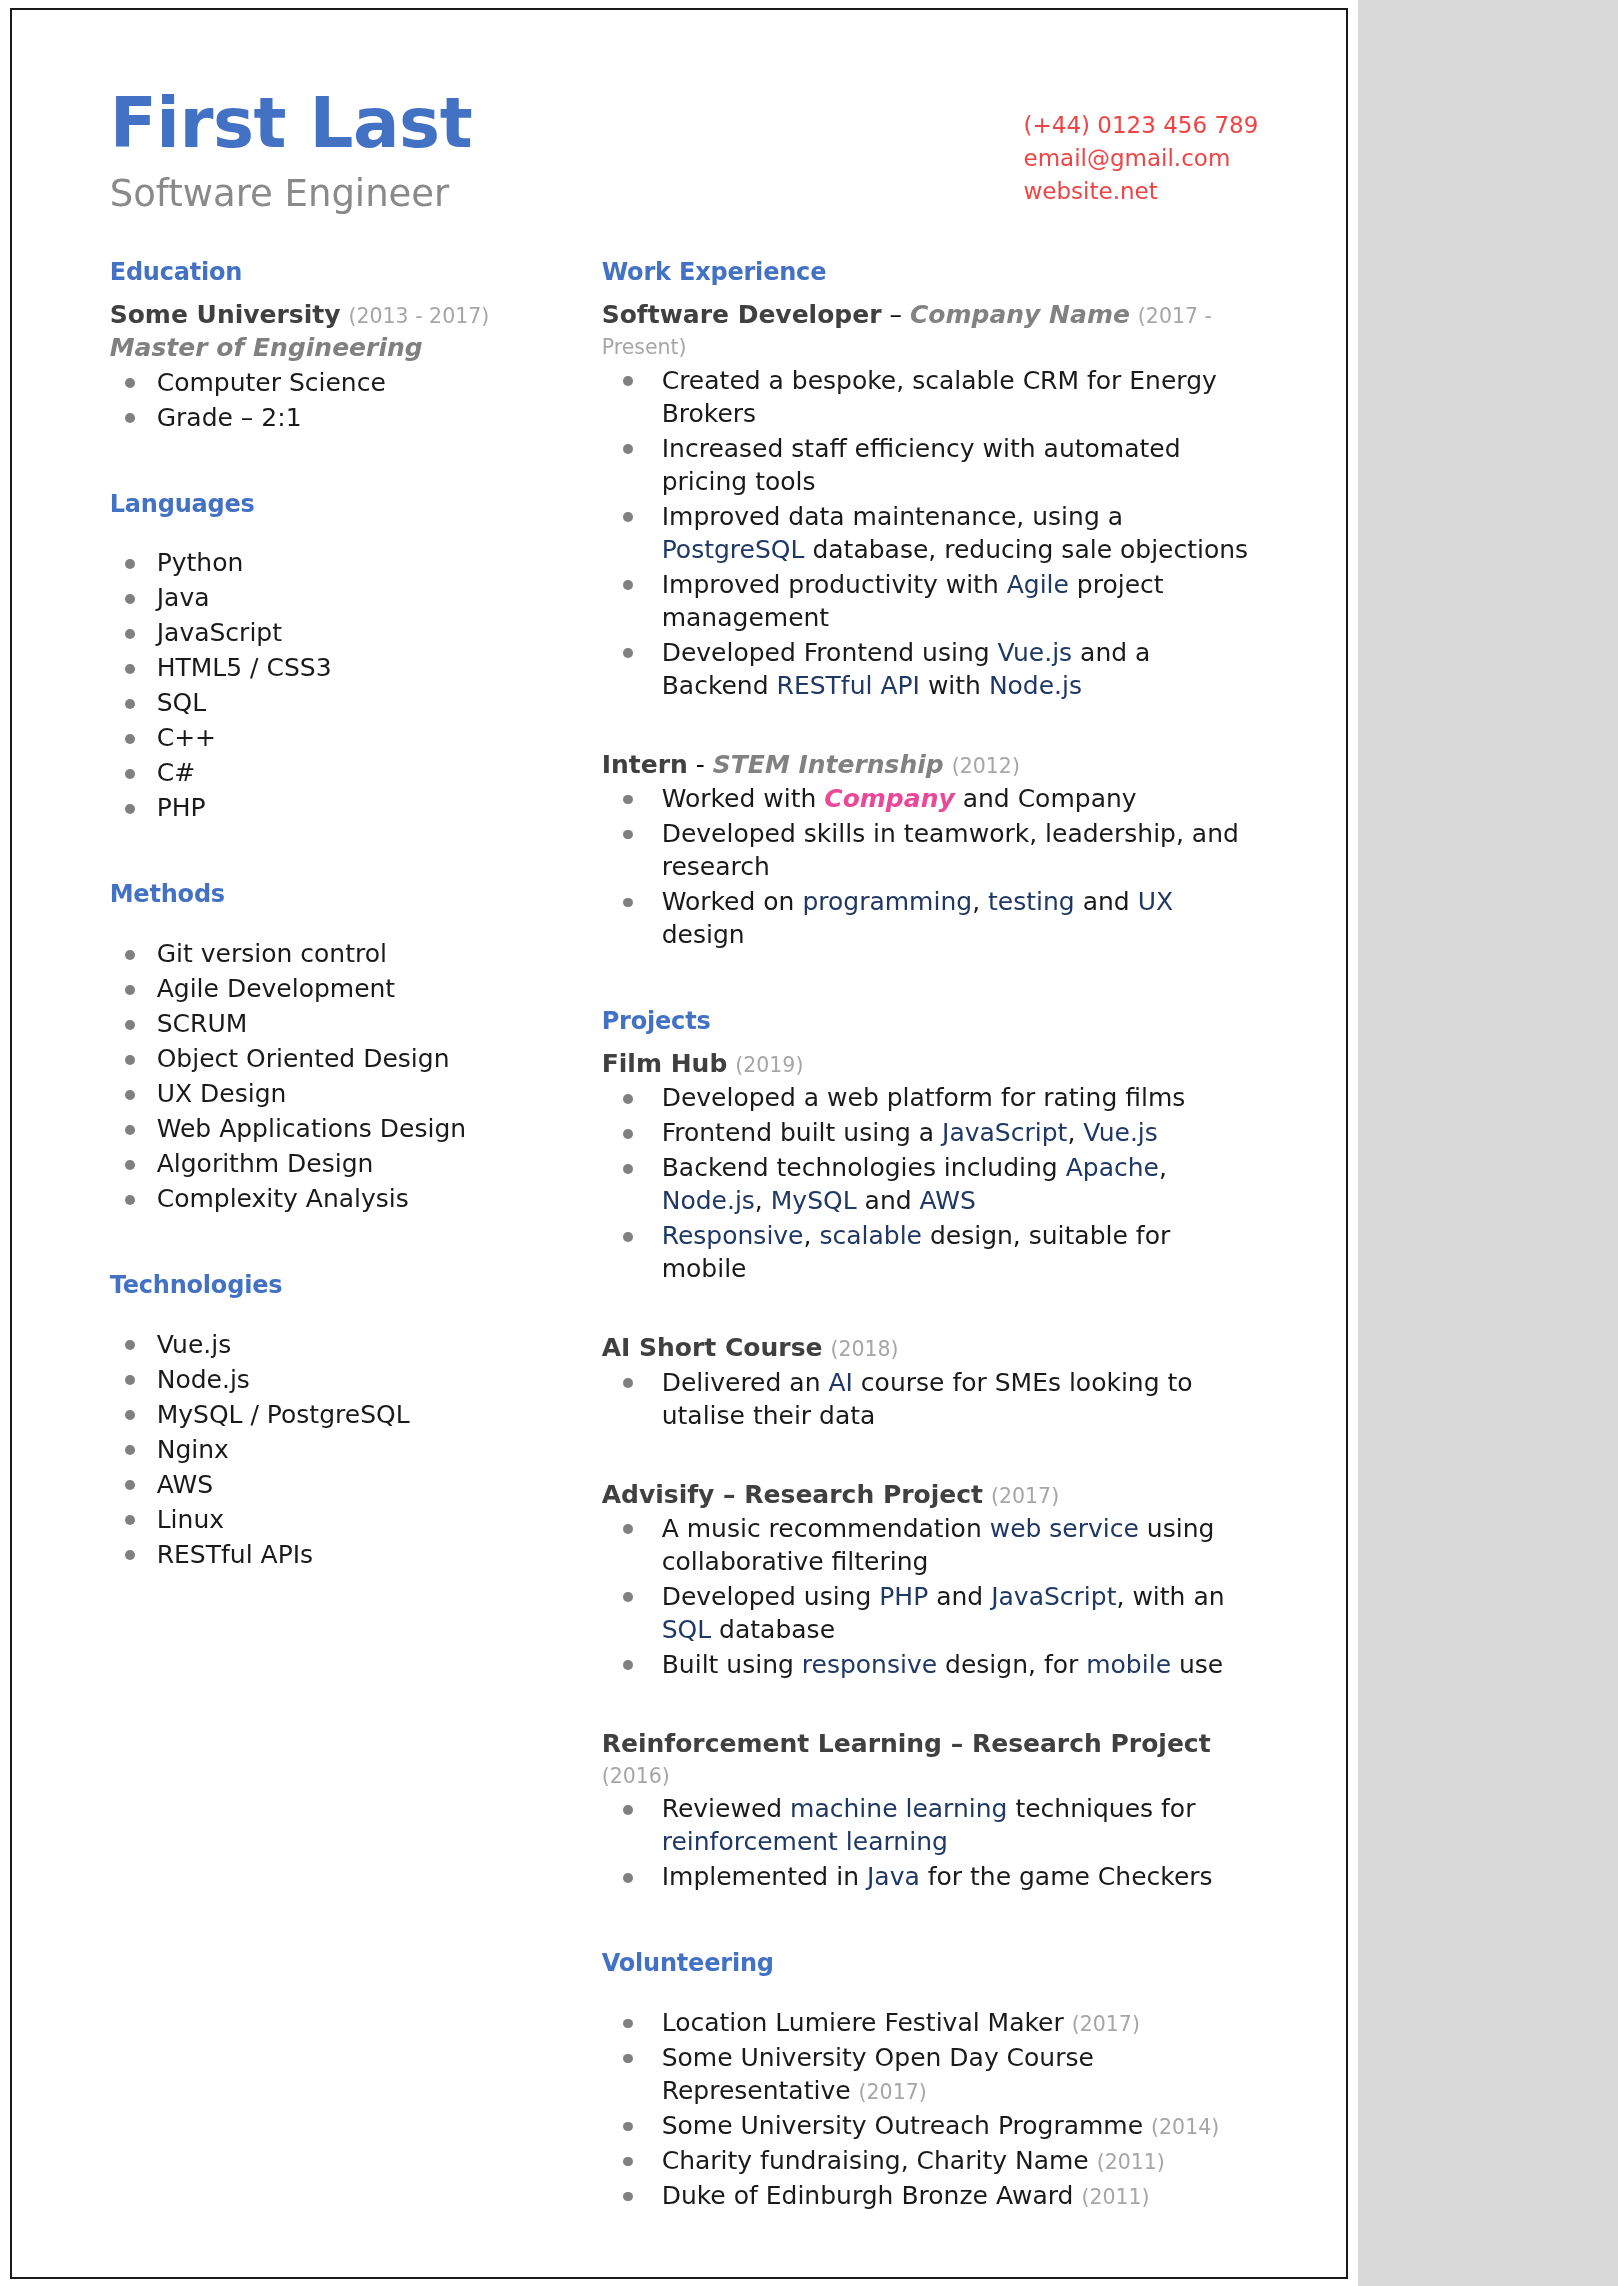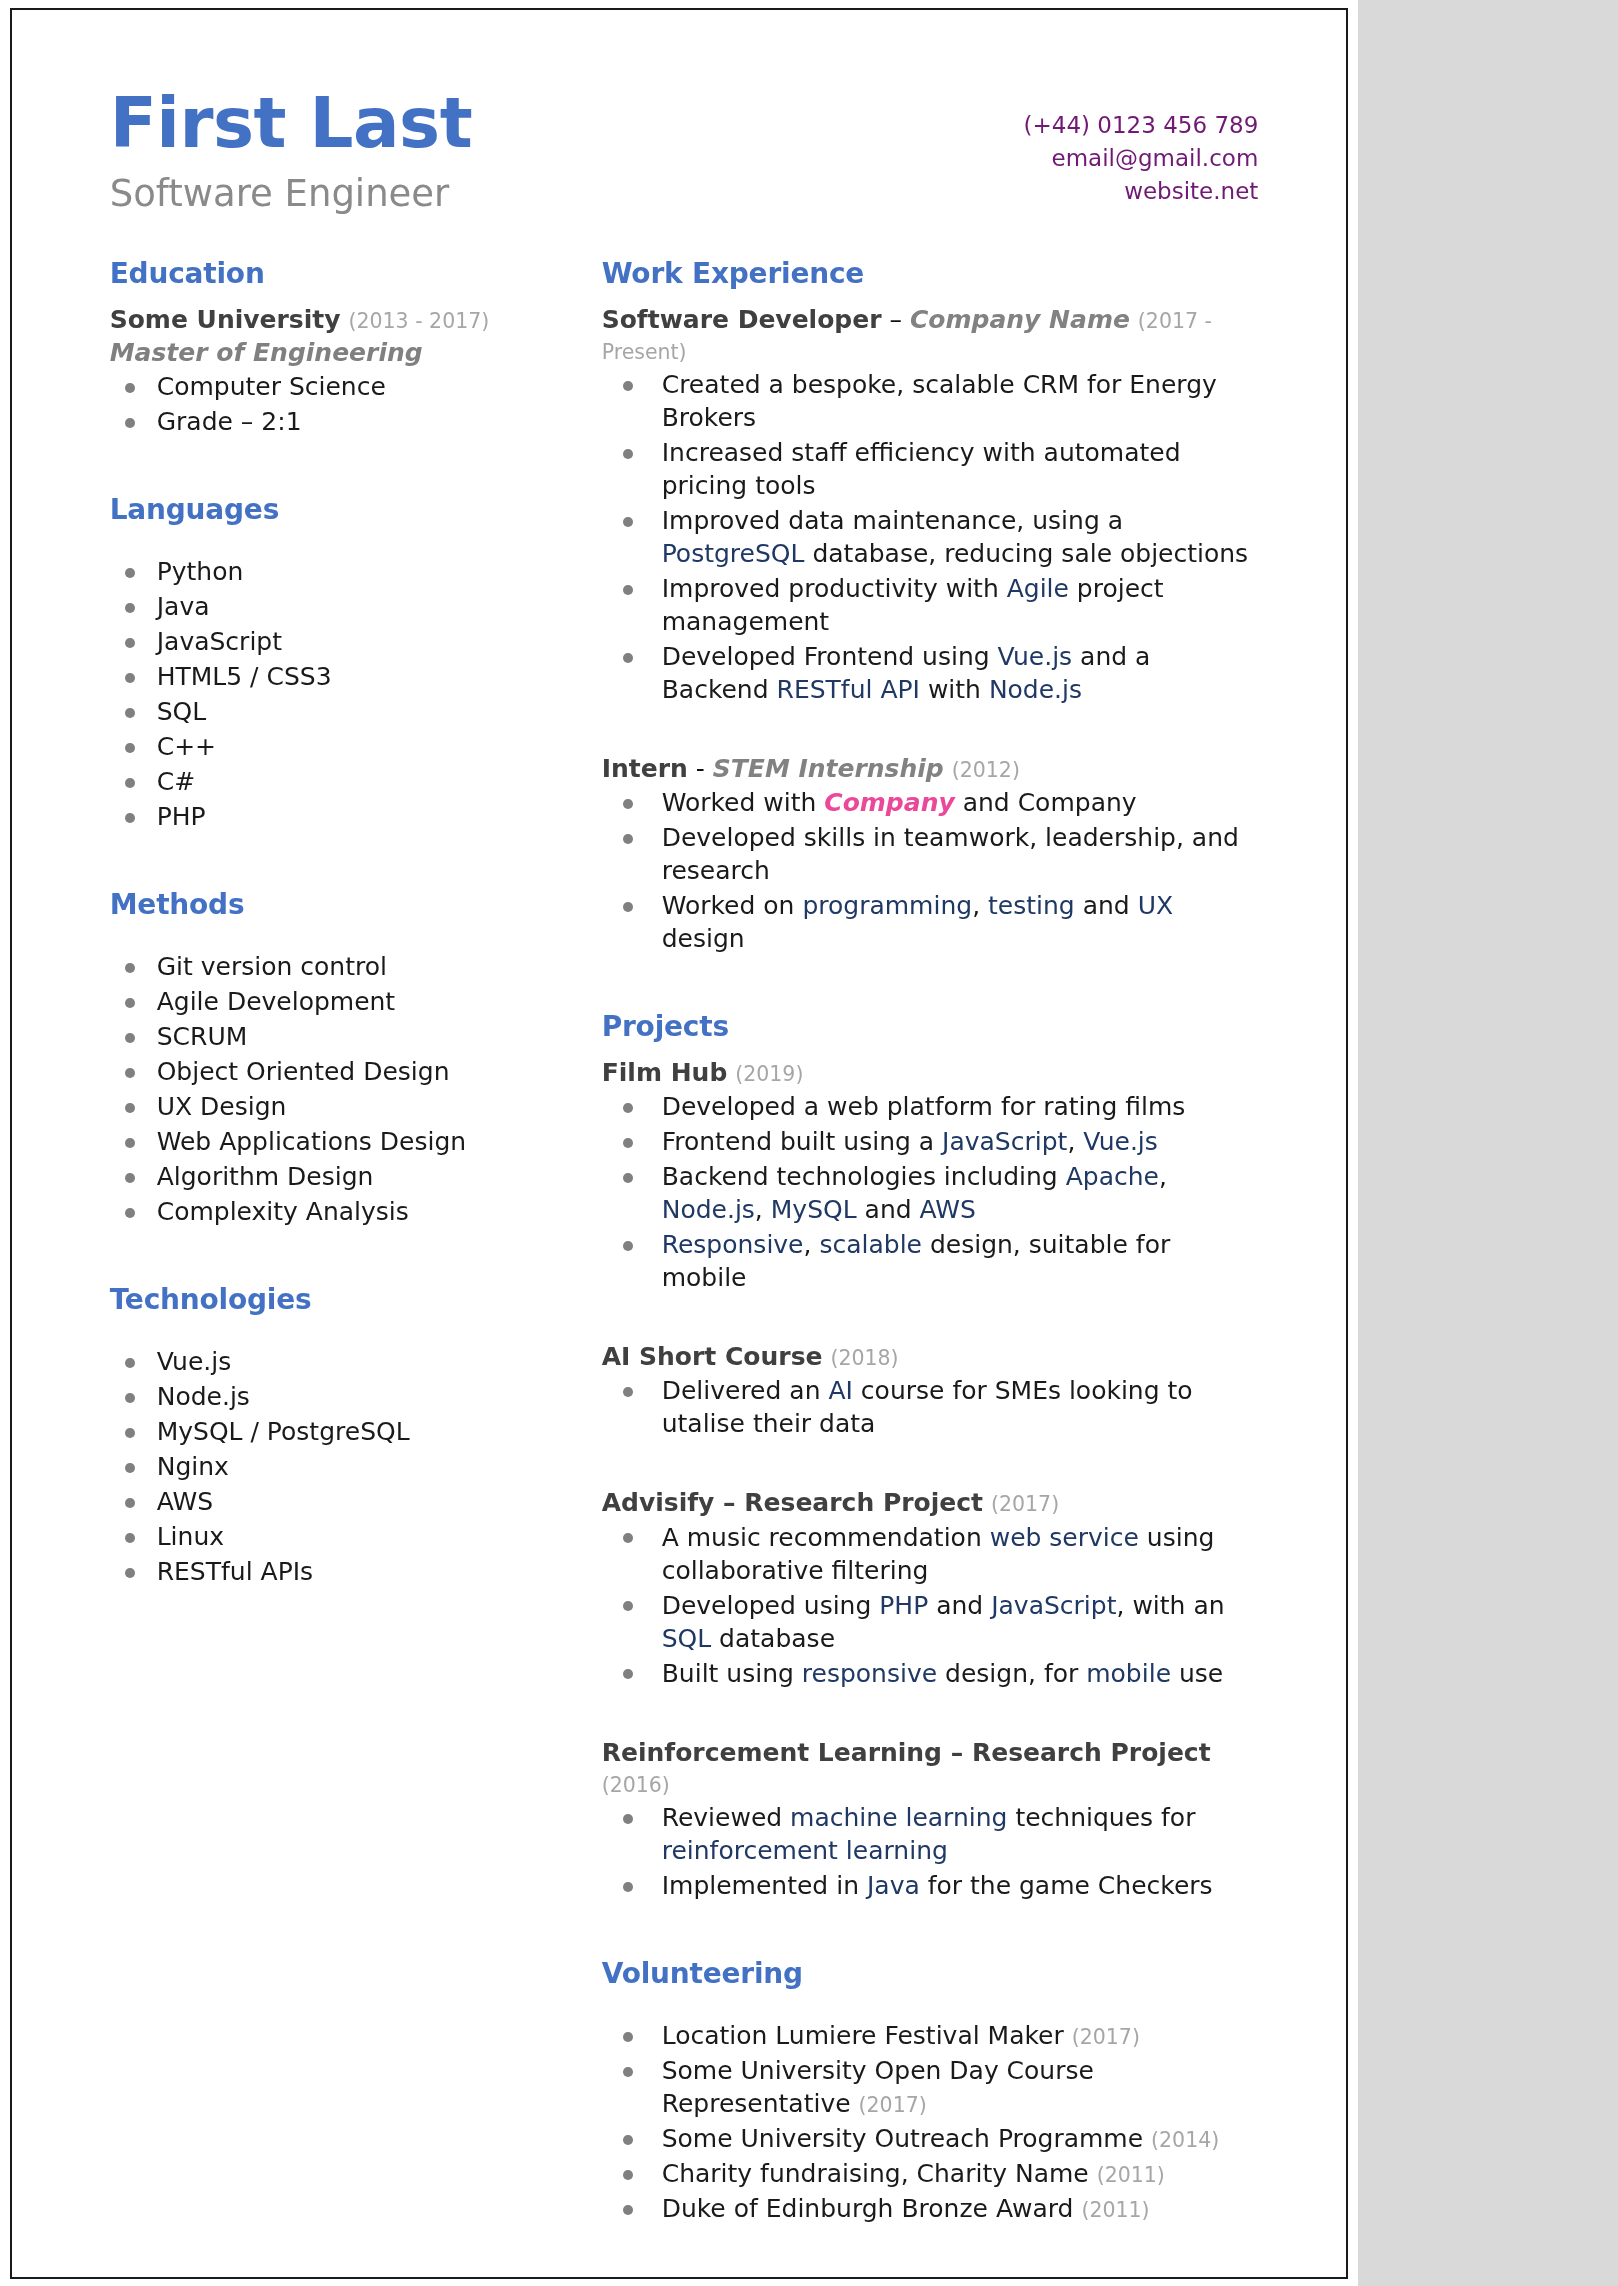--- a/index.html
+++ b/index.html
@@ -52,22 +52,22 @@
     font-family: "DejaVu Sans", sans-serif;
   }
   .job-title {
     color: #8a8a8a;
     font-size: 37px;
     line-height: 1.2;
     margin-top: 13.7px;
     font-weight: normal;
   }
   .contact {
-    text-align: right;
-    color: #701a75;
+    text-align: left;
+    color: #ef4444;
     font-size: 23px;
     line-height: 1.42;
     padding-top: 21.5px;
     white-space: nowrap;
   }
 
   
   .columns {
     display: flex;
     margin-top: 43px;
@@ -78,21 +78,21 @@
     flex: 0 0 458px;
   }
   .col-right {
     flex: 1 1 auto;
     padding-left: 34px;
   }
 
   h2.section {
     color: #4371c4;
     font-weight: bold;
-    font-size: 28px;
+    font-size: 24px;
     line-height: 1.1;
     margin: 0 0 13.7px 0;
     letter-spacing: -0.2px;
   }
   .section-gap { height: 55px; }
 
   
   .entry-head {
     font-size: 25px;
     line-height: 1.25;

